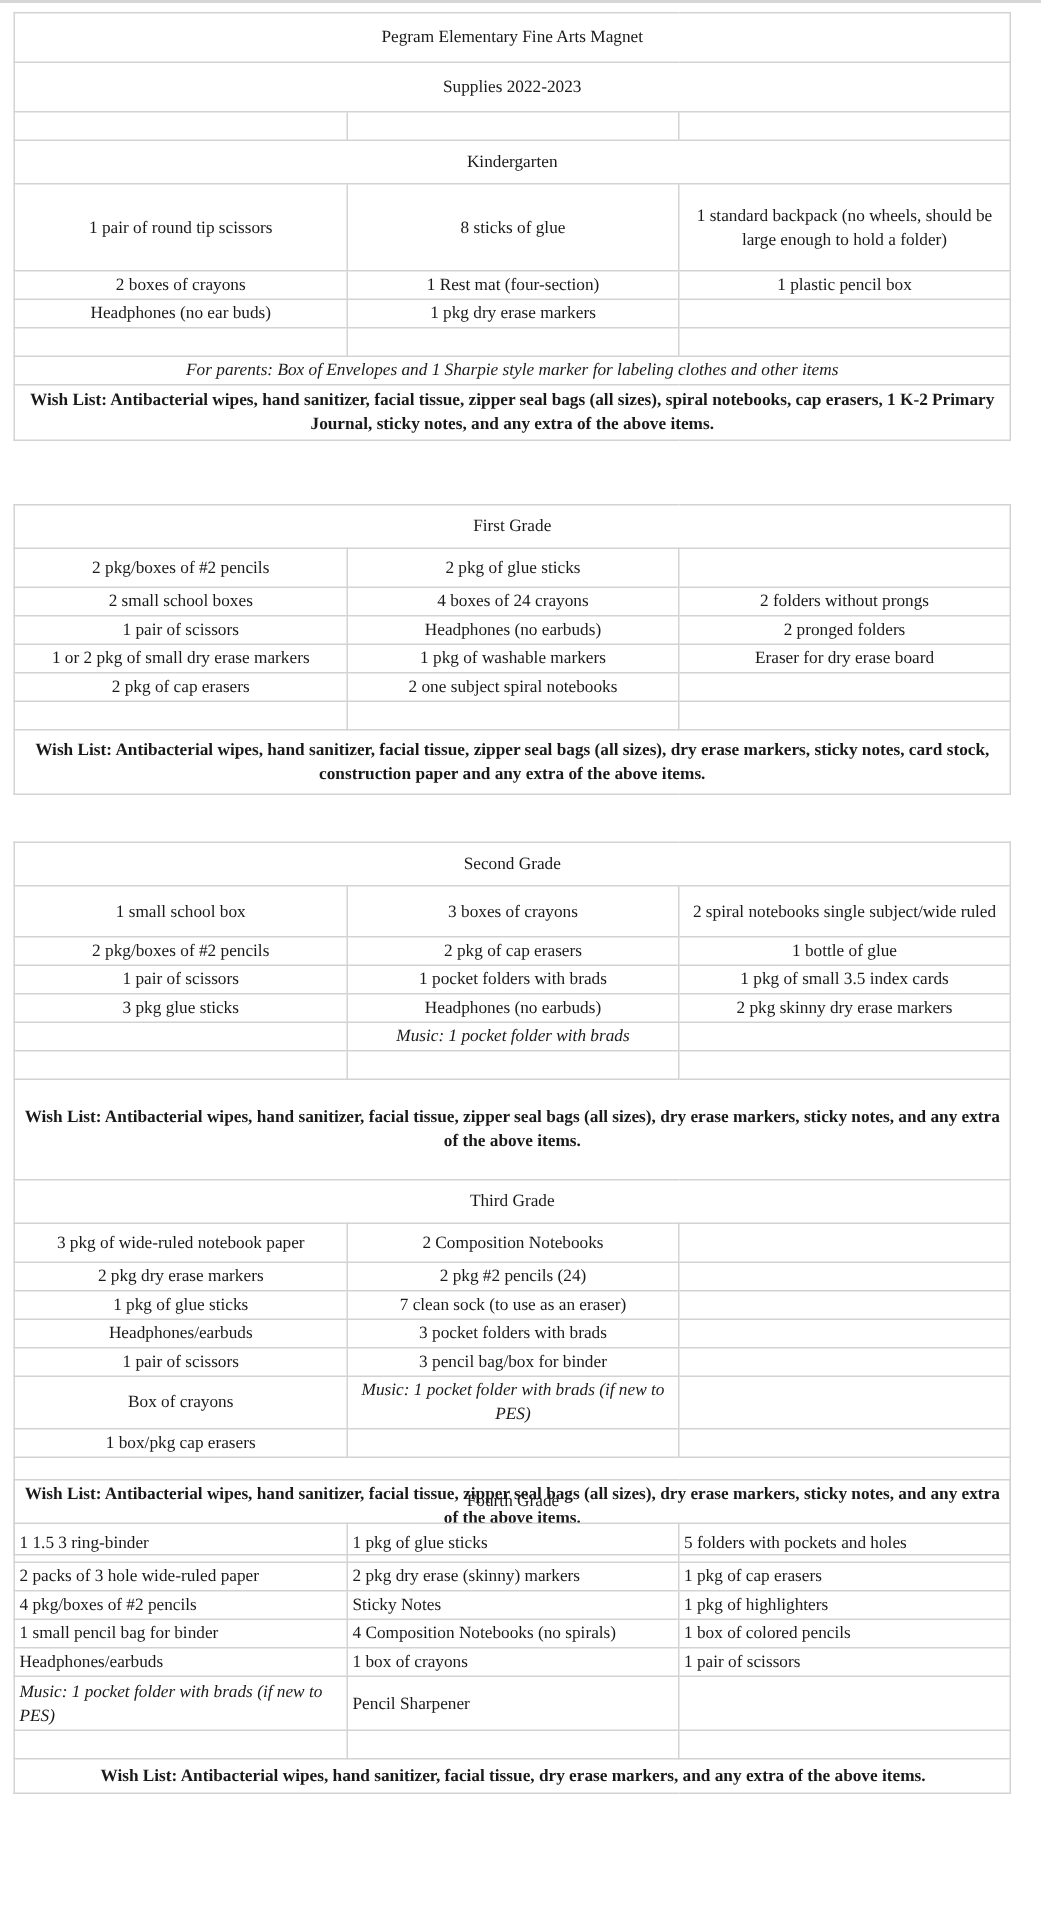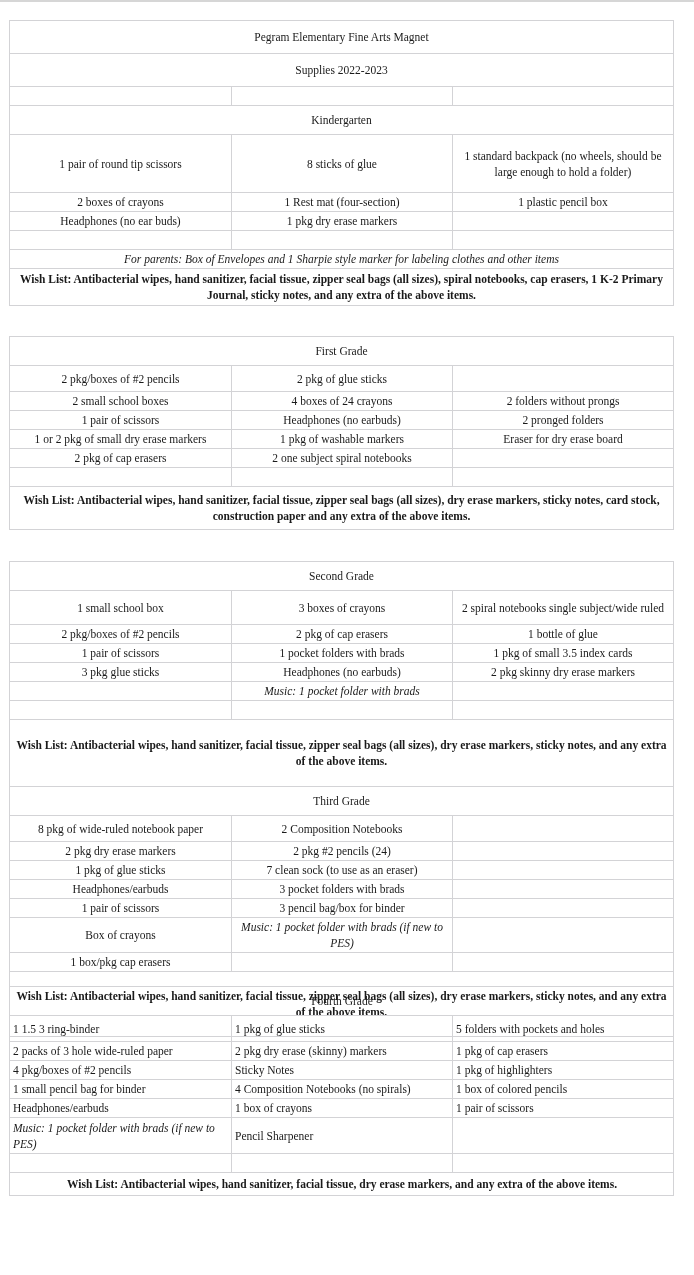--- a/index.html
+++ b/index.html
@@ -36,21 +36,21 @@
   td.wish { font-weight: bold; font-size: 11.5px; line-height: 17px; }
   td.music { font-style: italic; }
   table.left td { text-align: left; padding-left: 3px; }
   table.left td.grade, table.left td.wish { text-align: center; }
 </style>
 </head>
 <body>
 
 <div class="topline"></div>
 
-<table class="sheet" style="top:20px;">
+<table class="sheet" style="top:8px;">
   <colgroup>
       <col class="c1">
       <col class="c2">
       <col class="c3">
     </colgroup>
   <tbody>
       <tr>
         <td class="title" colspan="3">Pegram Elementary Fine Arts Magnet</td>
       </tr>
   <tr>
@@ -180,21 +180,21 @@
         <td class="blank"></td>
       </tr>
   <tr>
         <td class="wish" colspan="3" style="height:64px;">Wish List: Antibacterial wipes, hand sanitizer, facial tissue, zipper seal bags (all sizes), dry erase markers, sticky notes, and any extra of the above items.</td>
       </tr>
 
   <tr>
         <td class="grade" colspan="3">Third Grade</td>
       </tr>
   <tr style="height:26px;">
-    <td>8 pkg of wide-ruled notebook paper</td>
+    <td>3 pkg of wide-ruled notebook paper</td>
     <td>2 Composition Notebooks</td>
     <td></td>
   </tr>
   <tr>
     <td>2 pkg dry erase markers</td>
     <td>2 pkg #2 pencils (24)</td>
     <td></td>
   </tr>
   <tr>
     <td>1 pkg of glue sticks</td>

